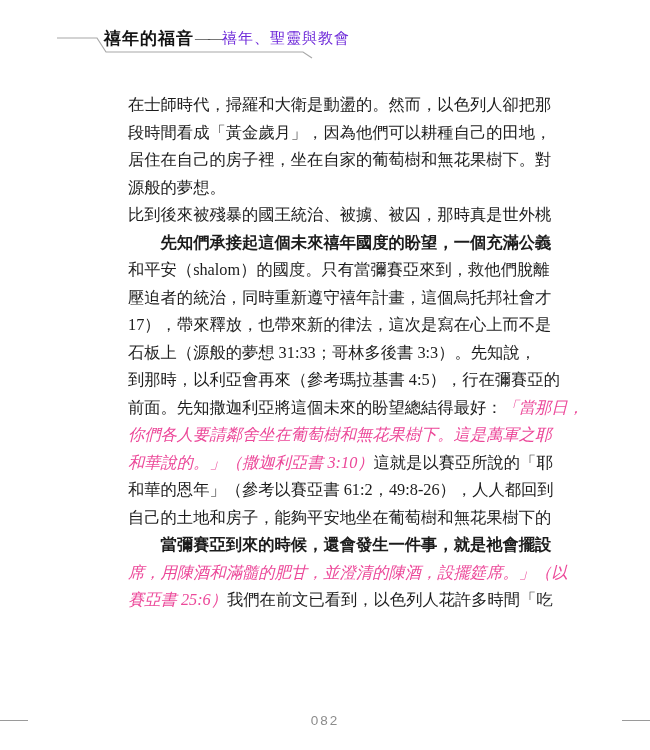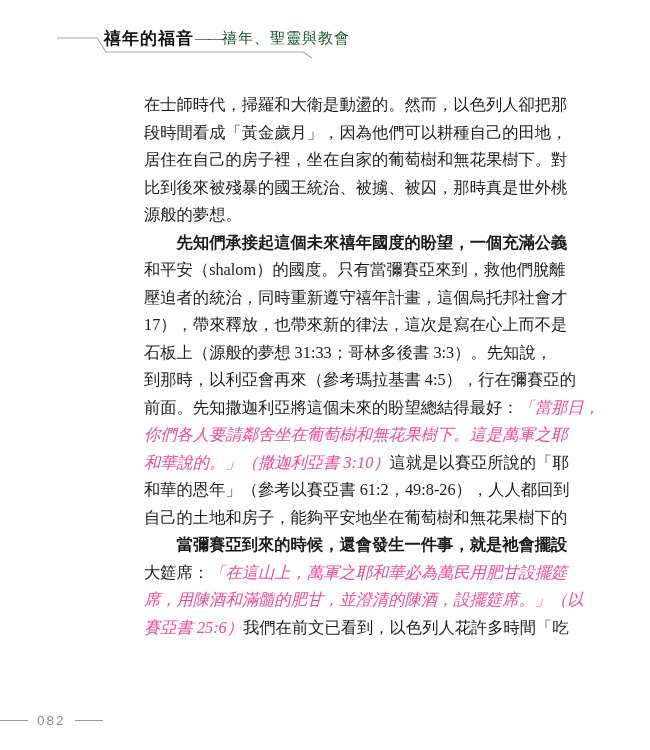--- a/index.html
+++ b/index.html
@@ -10,37 +10,37 @@
 
   
   .header { position:absolute; left:0; top:0; width:650px; height:70px; }
   .header-rule { position:absolute; left:55px; top:28px; }
   .header-text {
     position:absolute; left:104px; top:27px;
     display:flex; align-items:center; white-space:nowrap;
   }
   .book-title { font-size:17px; font-weight:bold; color:#141414; letter-spacing:1px; }
   .header-sep { font-size:15px; color:#4a4a4a; margin:0 1px; letter-spacing:-2px; }
-  .chapter-title { font-size:15px; color:#14532d; letter-spacing:1px; }
+  .chapter-title { font-size:15px; color:#6d28d9; letter-spacing:1px; }
 
   
   .body-text {
     position:absolute; left:128px; top:91px; width:398px;
-    font-size:16.3px; line-height:27.5px; color:#1c1c1c;margin-left:16px;
+    font-size:16.3px; line-height:27.5px; color:#1c1c1c;
   }
   .paragraph { margin:0; }
   .text-line { white-space:nowrap; }
   .text-line.indent { text-indent:2em;font-weight:bold; }
   .kai { font-style:italic; color:#ec4899; }
   .regular { font-style:normal; }
 
   
   .footer {
     position:absolute; left:0; bottom:22px; width:650px;
-    display:flex; align-items:center; justify-content:flex-start; gap:9px;
+    display:flex; align-items:center; justify-content:space-between; gap:9px;
   }
   .footer-rule { width:28px; height:0; border-top:1.5px solid #9a9a9a; }
   .page-number {
     font-family:"Liberation Sans", sans-serif;
     font-size:13.5px; color:#8c8c8c; letter-spacing:2px;
   }
 </style>
 </head>
 <body>
 
@@ -55,39 +55,38 @@
       <span class="header-sep">——</span>
       <span class="chapter-title">禧年、聖靈與教會</span>
     </div>
   </div>
 
   <div class="body-text">
       <div class="paragraph">
         <div class="text-line"><span class="regular">在士師時代，掃羅和大衛是動盪的。然而，以色列人卻把那</span></div>
         <div class="text-line"><span class="regular">段時間看成「黃金歲月」，因為他們可以耕種自己的田地，</span></div>
         <div class="text-line"><span class="regular">居住在自己的房子裡，坐在自家的葡萄樹和無花果樹下。對</span></div>
+        <div class="text-line"><span class="regular">源般的夢想。</span></div>
         <div class="text-line"><span class="regular">比到後來被殘暴的國王統治、被擄、被囚，那時真是世外桃</span></div>
-        <div class="text-line"><span class="regular">源般的夢想。</span></div>
       </div>
       <div class="paragraph">
         <div class="text-line indent"><span class="regular">先知們承接起這個未來禧年國度的盼望，一個充滿公義</span></div>
         <div class="text-line"><span class="regular">和平安（shalom）的國度。只有當彌賽亞來到，救他們脫離</span></div>
         <div class="text-line"><span class="regular">壓迫者的統治，同時重新遵守禧年計畫，這個烏托邦社會才</span></div>
         <div class="text-line"><span class="regular">17），帶來釋放，也帶來新的律法，這次是寫在心上而不是</span></div>
         <div class="text-line"><span class="regular">石板上（源般的夢想 31:33；哥林多後書 3:3）。先知說，</span></div>
         <div class="text-line"><span class="regular">到那時，以利亞會再來（參考瑪拉基書 4:5），行在彌賽亞的</span></div>
         <div class="text-line"><span class="regular">前面。先知撒迦利亞將這個未來的盼望總結得最好：</span><span class="kai">「當那日，</span></div>
         <div class="text-line"><span class="kai">你們各人要請鄰舍坐在葡萄樹和無花果樹下。這是萬軍之耶</span></div>
         <div class="text-line"><span class="kai">和華說的。」（撒迦利亞書 3:10）</span><span class="regular">這就是以賽亞所說的「耶</span></div>
         <div class="text-line"><span class="regular">和華的恩年」（參考以賽亞書 61:2，49:8-26），人人都回到</span></div>
         <div class="text-line"><span class="regular">自己的土地和房子，能夠平安地坐在葡萄樹和無花果樹下的</span></div>
       </div>
       <div class="paragraph">
         <div class="text-line indent"><span class="regular">當彌賽亞到來的時候，還會發生一件事，就是祂會擺設</span></div>
-        <div class="text-line"><span class="regular">大筵席：</span><span class="kai">「在這山上，萬軍之耶和華必為萬民用肥甘設擺筵</span></div>
         <div class="text-line"><span class="kai">席，用陳酒和滿髓的肥甘，並澄清的陳酒，設擺筵席。」（以</span></div>
         <div class="text-line"><span class="kai">賽亞書 25:6）</span><span class="regular">我們在前文已看到，以色列人花許多時間「吃</span></div>
       </div>
     </div>
 
   <div class="footer">
     <span class="footer-rule"></span>
     <span class="page-number">082</span>
     <span class="footer-rule"></span>
   </div>

